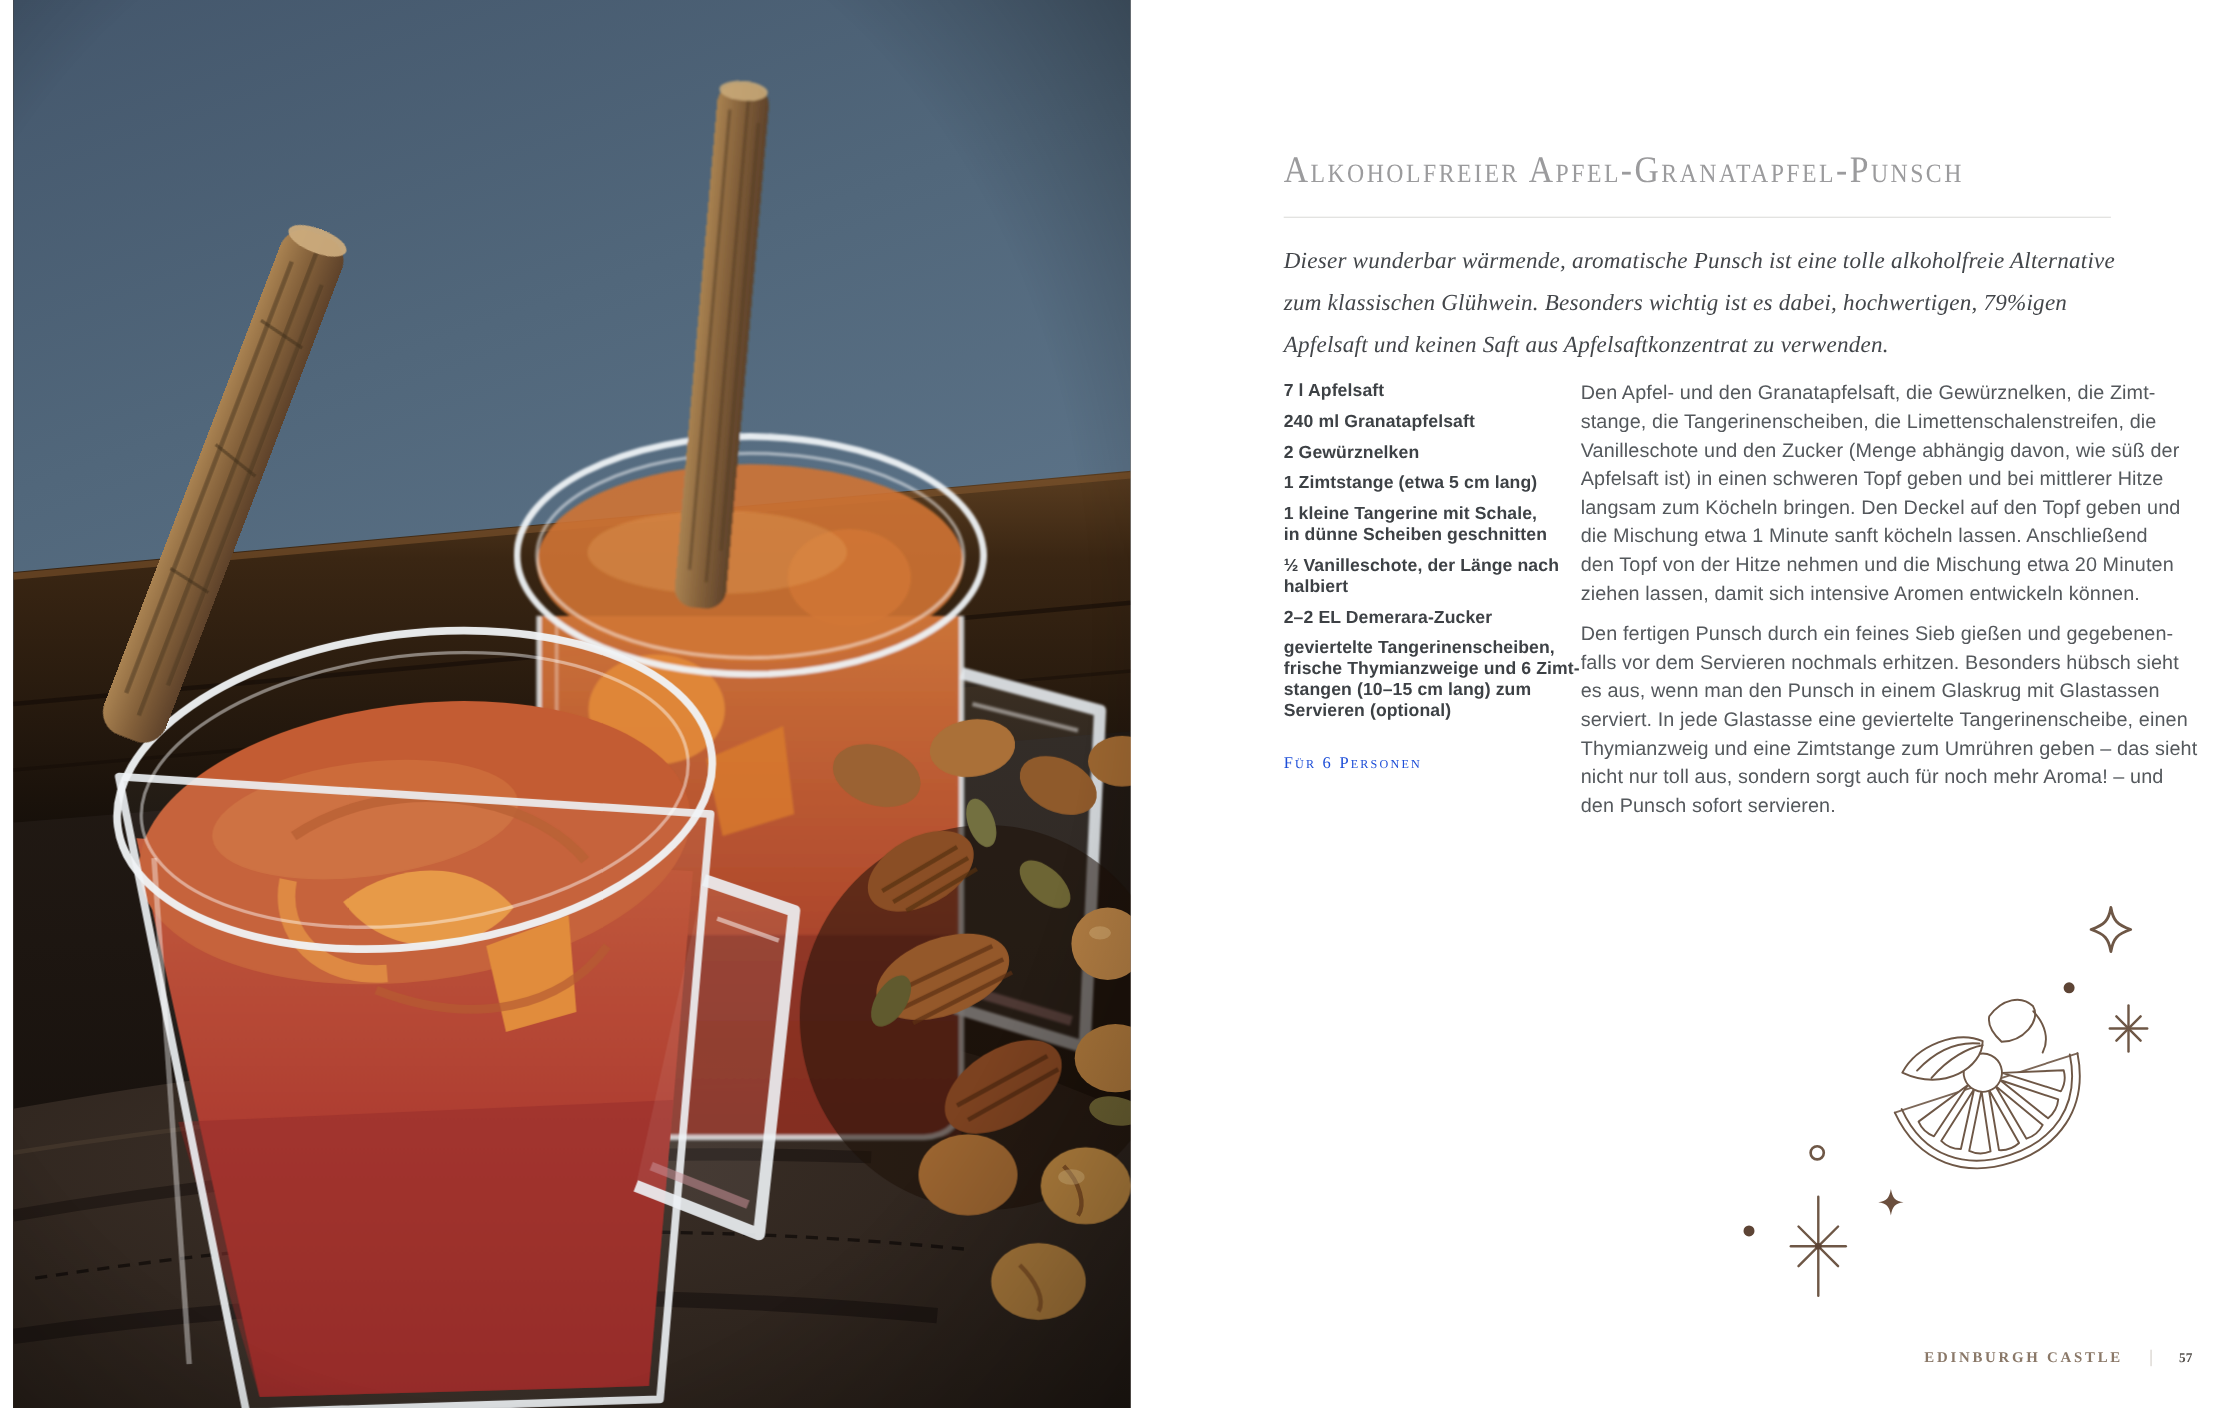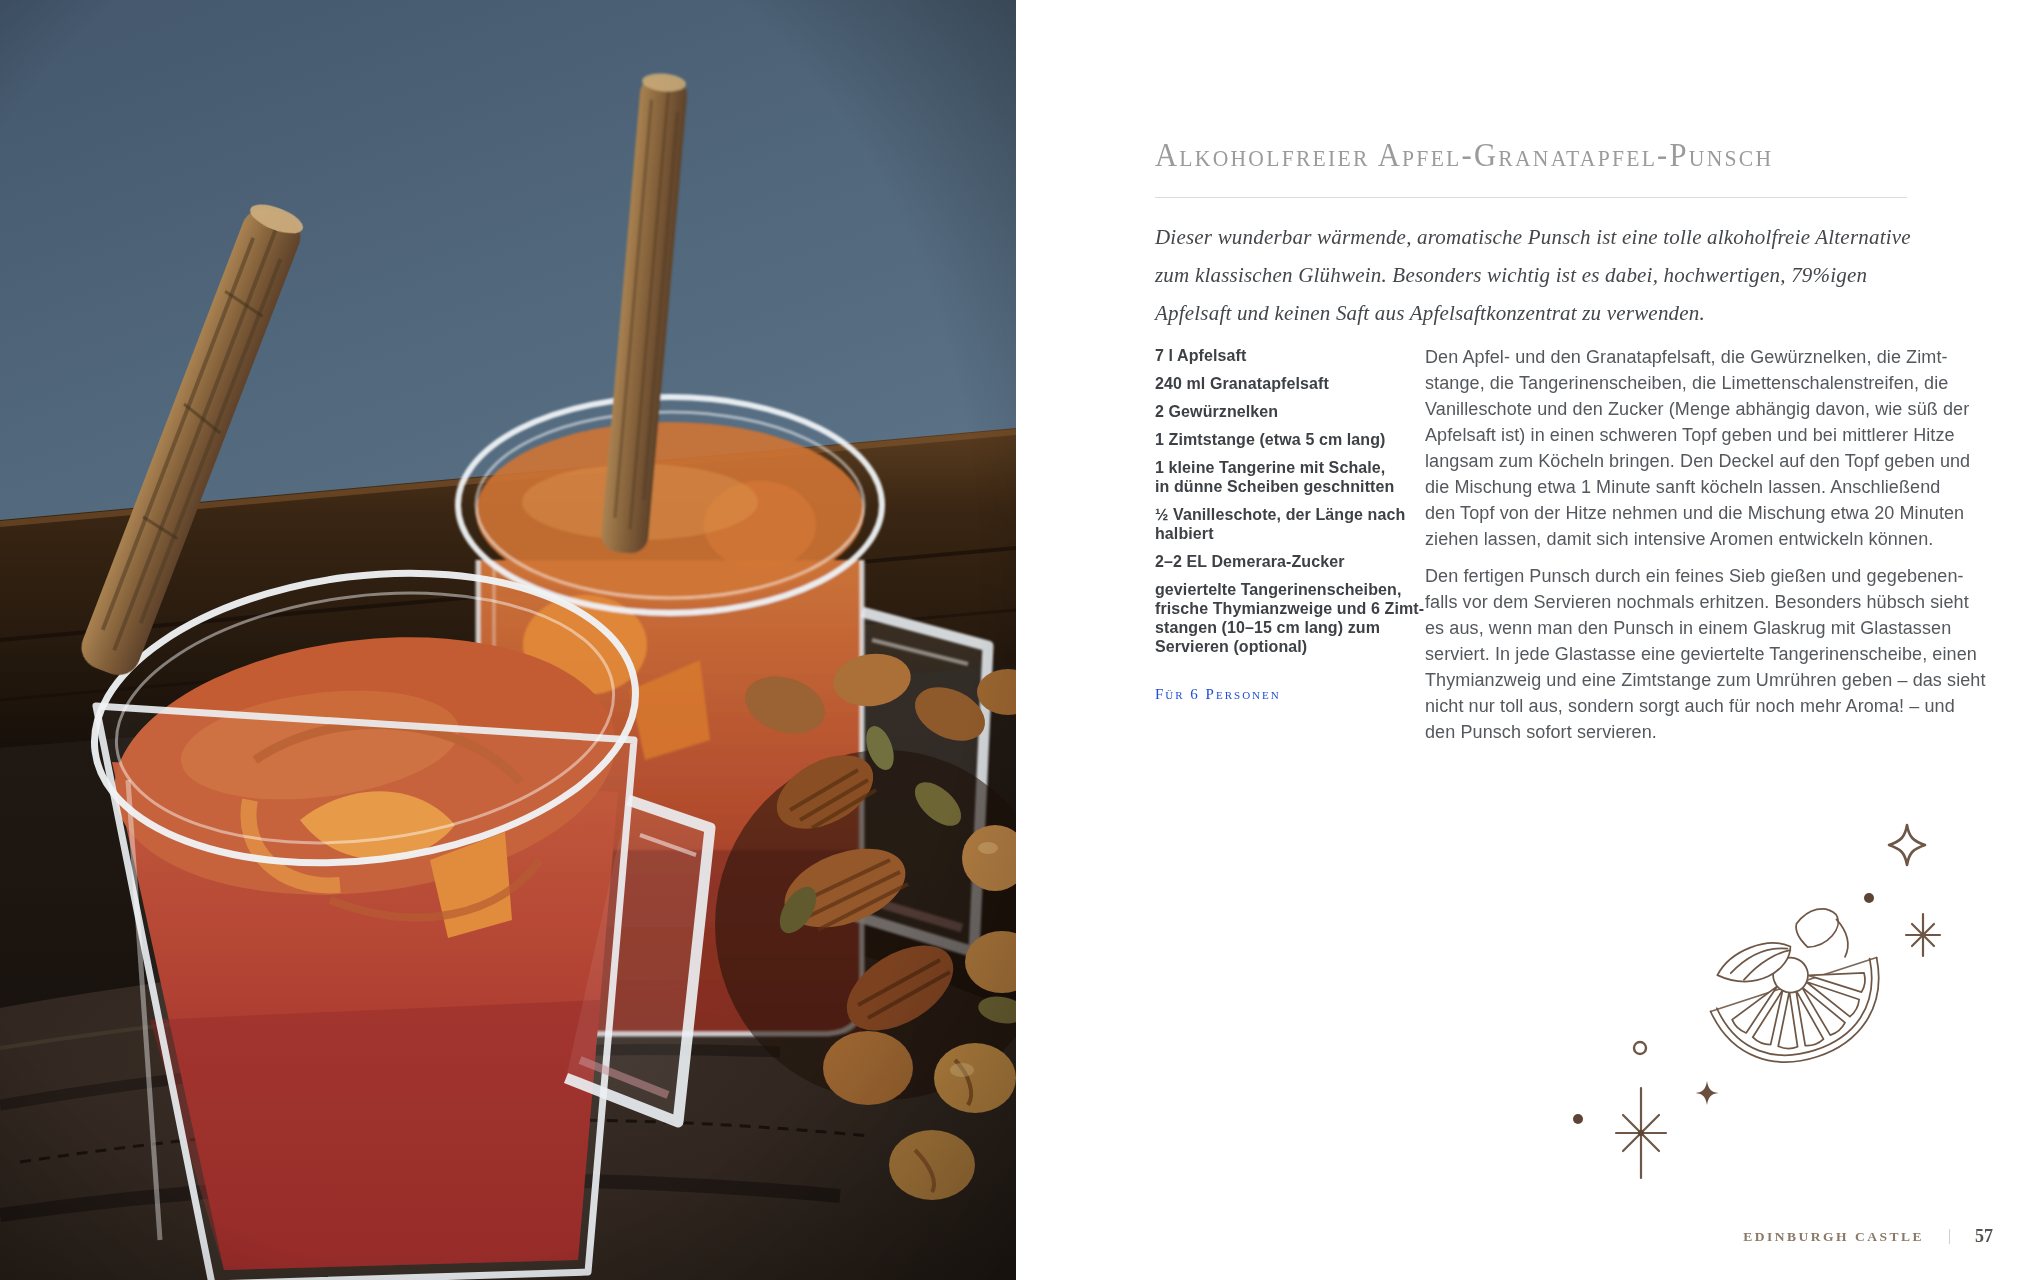--- a/index.html
+++ b/index.html
@@ -1,17 +1,17 @@
 <!DOCTYPE html>
 <html><head>
 <meta charset="utf-8">
 <style>
   html,body{margin:0;padding:0;width:2034px;height:1280px;overflow:hidden;background:#ffffff;}
   body{font-family:"Liberation Sans",sans-serif;position:relative;}
-  .spread{position:absolute;inset:0;display:flex;}
+  .spread{position:absolute;inset:0;display:flex;padding-left:12px;}
 
   
   .photo-page{position:relative;width:1016px;height:1280px;flex:0 0 auto;overflow:hidden;background:#1a1310;}
   .photo-page svg{display:block;width:1016px;height:1280px;}
 
   
   .text-page{position:relative;width:1018px;height:1280px;background:#ffffff;}
 
   .recipe-title{
     position:absolute;left:139px;top:136px;margin:0;
@@ -48,21 +48,21 @@
 
   .deco{position:absolute;left:544px;top:820px;width:440px;height:370px;}
   .deco svg{display:block;width:100%;height:100%;}
 
   .footer{position:absolute;top:1226px;right:41px;display:flex;align-items:center;gap:25px;}
   .footer .chapter{
     font-family:"Liberation Serif",serif;font-size:13.5px;letter-spacing:2.5px;
     color:#8a7868;font-weight:700;
   }
   .footer .divider{width:1px;height:15px;background:#d3cec7;}
-  .footer .pageno{font-family:"Liberation Serif",serif;font-size:18px;color:#56524e;font-weight:700;}
+  .footer .pageno{font-family:"Liberation Serif",serif;font-size:12px;color:#56524e;font-weight:700;}
 </style>
 </head>
 <body>
 
 <div class="spread">
 
   <div class="photo-page">
     <svg viewBox="0 0 1016 1280" preserveAspectRatio="none">
       <defs>
         <linearGradient id="wall" x1="0" y1="0" x2="0.6" y2="1">

